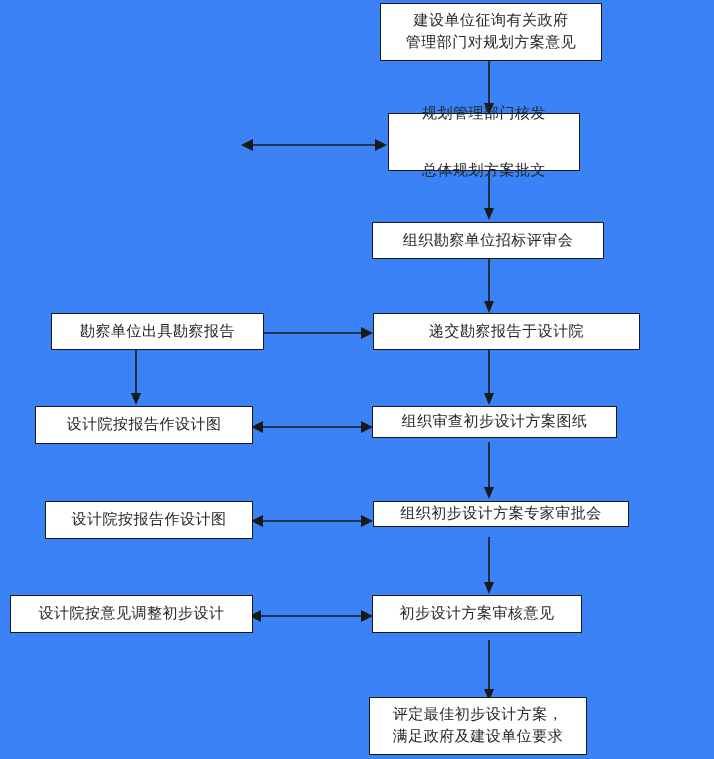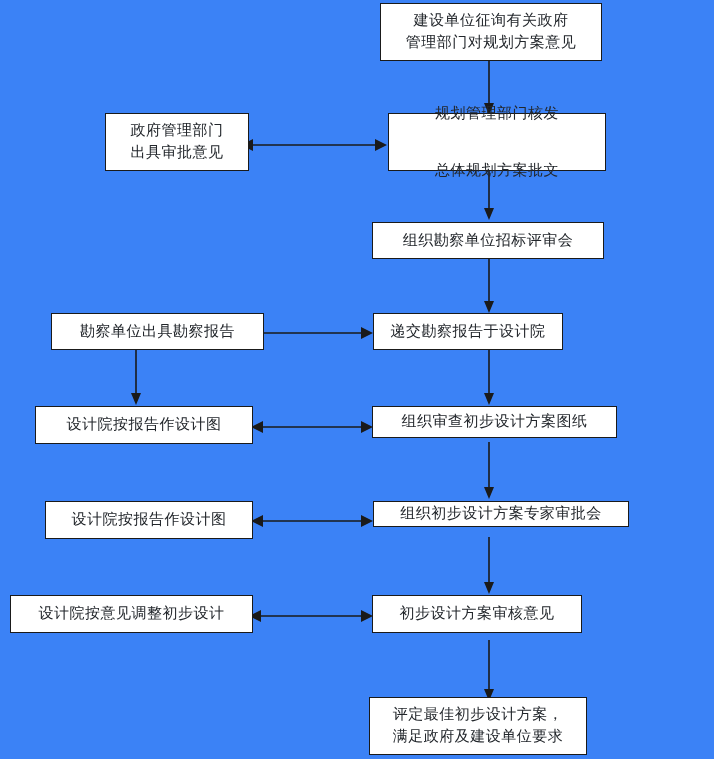--- a/index.html
+++ b/index.html
@@ -116,39 +116,35 @@
   <svg class="conn" style="left:360px; top:640px; width:260px; height:70px;">
     <line x1="129" y1="0" x2="129" y2="52"></line>
     <polygon points="129,61 124,49 134,49"></polygon>
   </svg>
 
   <div class="node" style="left:380px; top:3px; width:222px; height:58px;">
     <span class="line">建设单位征询有关政府</span>
     <span class="line">管理部门对规划方案意见</span>
   </div>
 
-  <div class="node" style="left:105px; top:113px; width:144px; height:58px;">
-    <span class="line">政府管理部门</span>
-    <span class="line">出具审批意见</span>
-  </div>
 
-  <div class="node" style="left:388px; top:113px; width:218px; height:58px;gap:35px;">
+  <div class="node" style="left:388px; top:113px; width:192px; height:58px;gap:35px;">
     <span class="line">规划管理部门核发</span>
     <span class="line">总体规划方案批文</span>
   </div>
 
   <div class="node" style="left:372px; top:222px; width:232px; height:37px;">
     <span class="line">组织勘察单位招标评审会</span>
   </div>
 
   <div class="node" style="left:51px; top:313px; width:213px; height:37px;">
     <span class="line">勘察单位出具勘察报告</span>
   </div>
 
-  <div class="node" style="left:373px; top:313px; width:190px; height:37px;">
+  <div class="node" style="left:373px; top:313px; width:267px; height:37px;">
     <span class="line">递交勘察报告于设计院</span>
   </div>
 
   <div class="node" style="left:35px; top:406px; width:218px; height:38px;">
     <span class="line">设计院按报告作设计图</span>
   </div>
 
   <div class="node" style="left:372px; top:406px; width:245px; height:32px;">
     <span class="line">组织审查初步设计方案图纸</span>
   </div>

